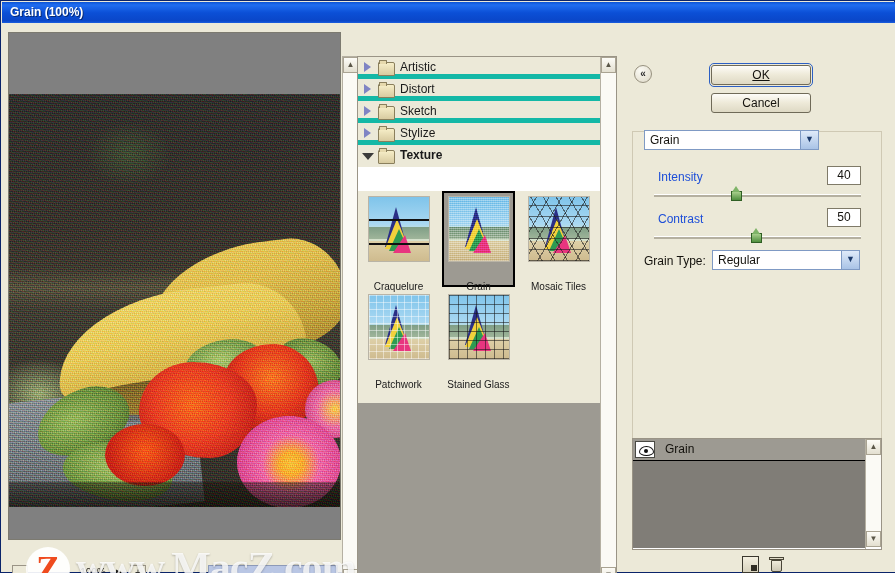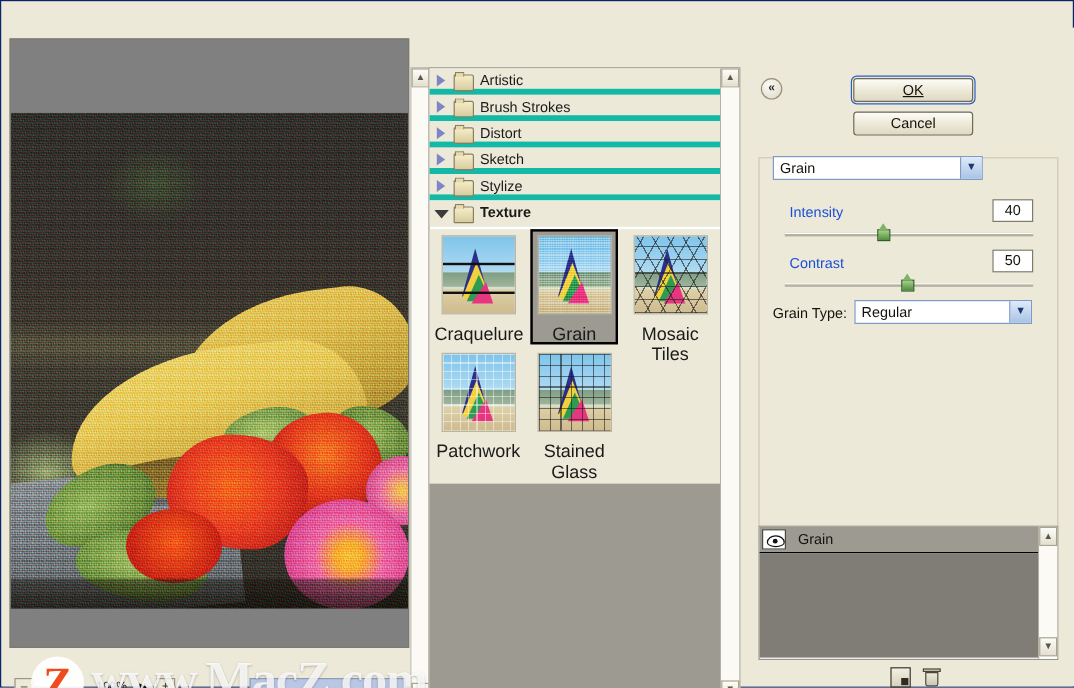--- a/index.html
+++ b/index.html
@@ -217,21 +217,21 @@
                      repeating-linear-gradient(90deg,rgba(255,255,255,.45) 0 1px,transparent 1px 7px);}
   .glasscell{position:absolute;inset:0;
     background-image:repeating-linear-gradient(60deg,rgba(30,30,30,.6) 0 1px,transparent 1px 11px),
                      repeating-linear-gradient(-60deg,rgba(30,30,30,.6) 0 1px,transparent 1px 11px),
                      repeating-linear-gradient(0deg,rgba(30,30,30,.6) 0 1px,transparent 1px 11px);}
   .grainoverlay{position:absolute;inset:0;opacity:.45;
     background-image:repeating-linear-gradient(0deg,rgba(255,255,255,.5) 0 1px,rgba(0,0,0,.4) 1px 2px),
                      repeating-linear-gradient(90deg,rgba(255,255,255,.35) 0 1px,rgba(0,0,0,.3) 1px 2px);
     mix-blend-mode:overlay;}
   .blurry{filter:blur(.6px);}
-  .thumb-label{font-size:15px;color:#1a1a1a;margin-top:8px;display:block;}
+  .thumb-label{font-size:10px;color:#1a1a1a;margin-top:19px;display:block;}
 
   .browser-blank{
     position:absolute;left:0;top:346px;width:243px;height:182px;background:#9d9a92;
   }
 
   
   .vscroll{
     position:absolute;width:16px;background:#ffffff;
     border-left:1px solid #b5b0a2;box-sizing:border-box;
   }
@@ -385,20 +385,23 @@
     font-size:36px;font-weight:bold;color:#ef4b1e;
     font-family:"Liberation Serif",serif;
     text-align:center;line-height:44px;
   }
 </style>
 </head>
 <body>
 
 <div class="window">
 
+  <div class="titlebar">
+    <div class="tb-text">Grain (100%)</div>
+  </div>
 
   <div class="body-area">
 
     <div class="preview-wrap">
       <div class="preview-img">
         <div class="scene">
           <div class="ledge"></div>
           <div class="clog-back"></div>
           <div class="clog-front"></div>
           <div class="clog-shadow"></div>
@@ -436,25 +439,20 @@
 
       <div class="cat-list">
         <div class="cat-row">
           <span class="tri"></span>
           <span class="folder"></span>
           <span class="cat-label">Artistic</span>
         </div>
         <div class="cat-row">
           <span class="tri"></span>
           <span class="folder"></span>
-          <span class="cat-label">Brush Strokes</span>
-        </div>
-        <div class="cat-row">
-          <span class="tri"></span>
-          <span class="folder"></span>
           <span class="cat-label">Distort</span>
         </div>
         <div class="cat-row">
           <span class="tri"></span>
           <span class="folder"></span>
           <span class="cat-label">Sketch</span>
         </div>
         <div class="cat-row">
           <span class="tri"></span>
           <span class="folder"></span>

